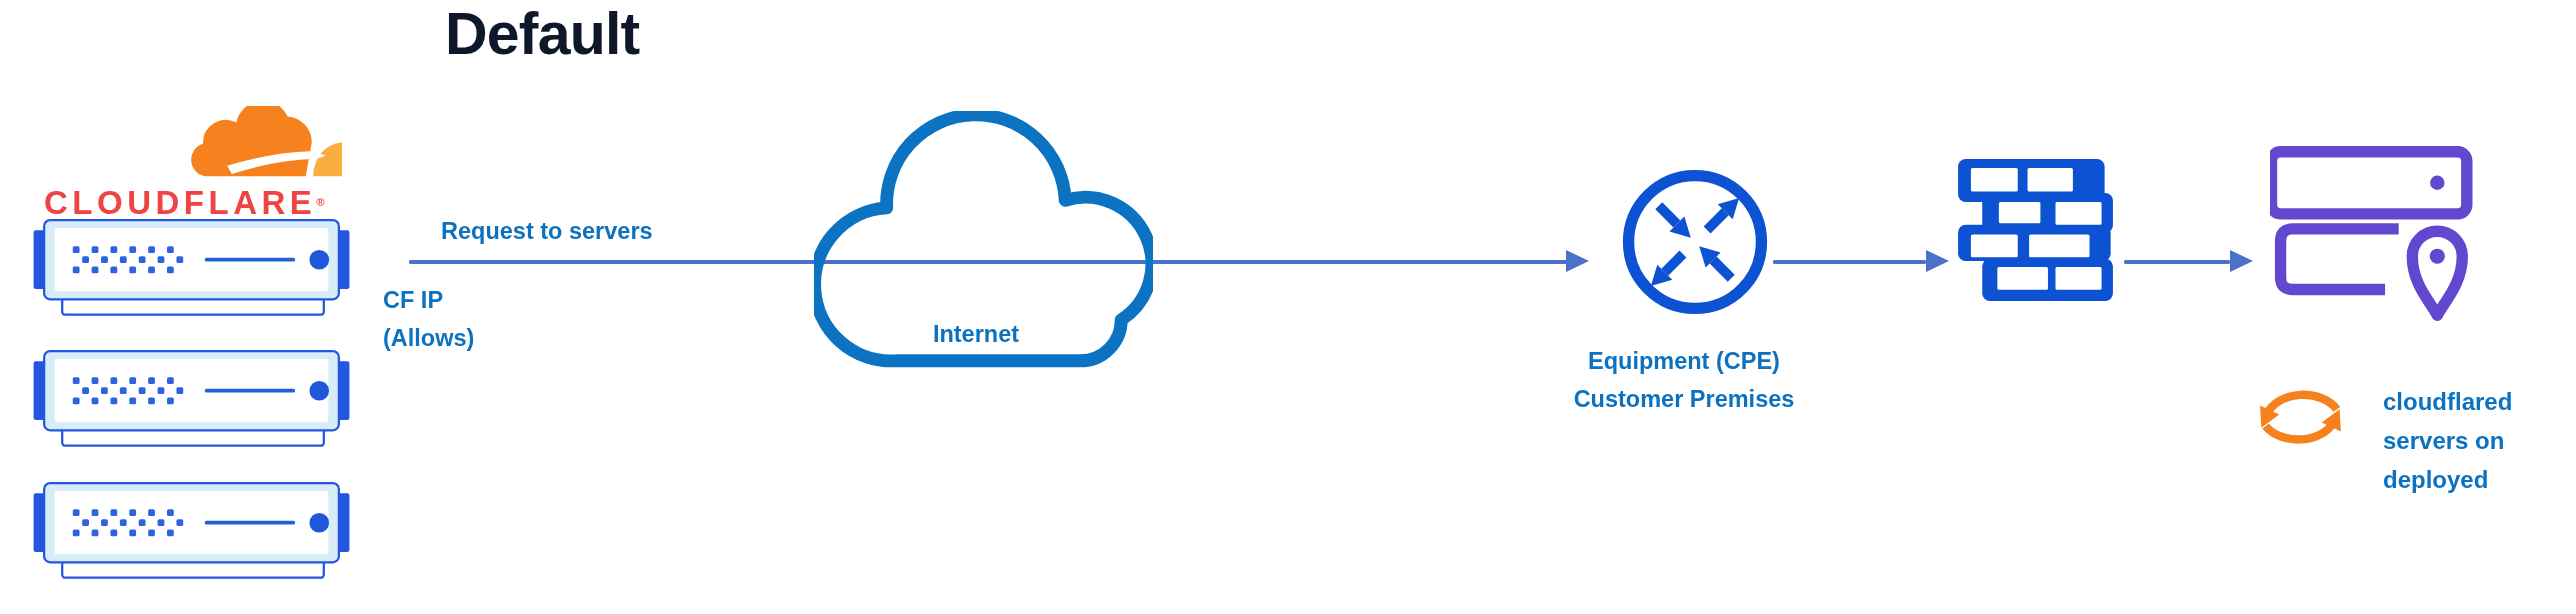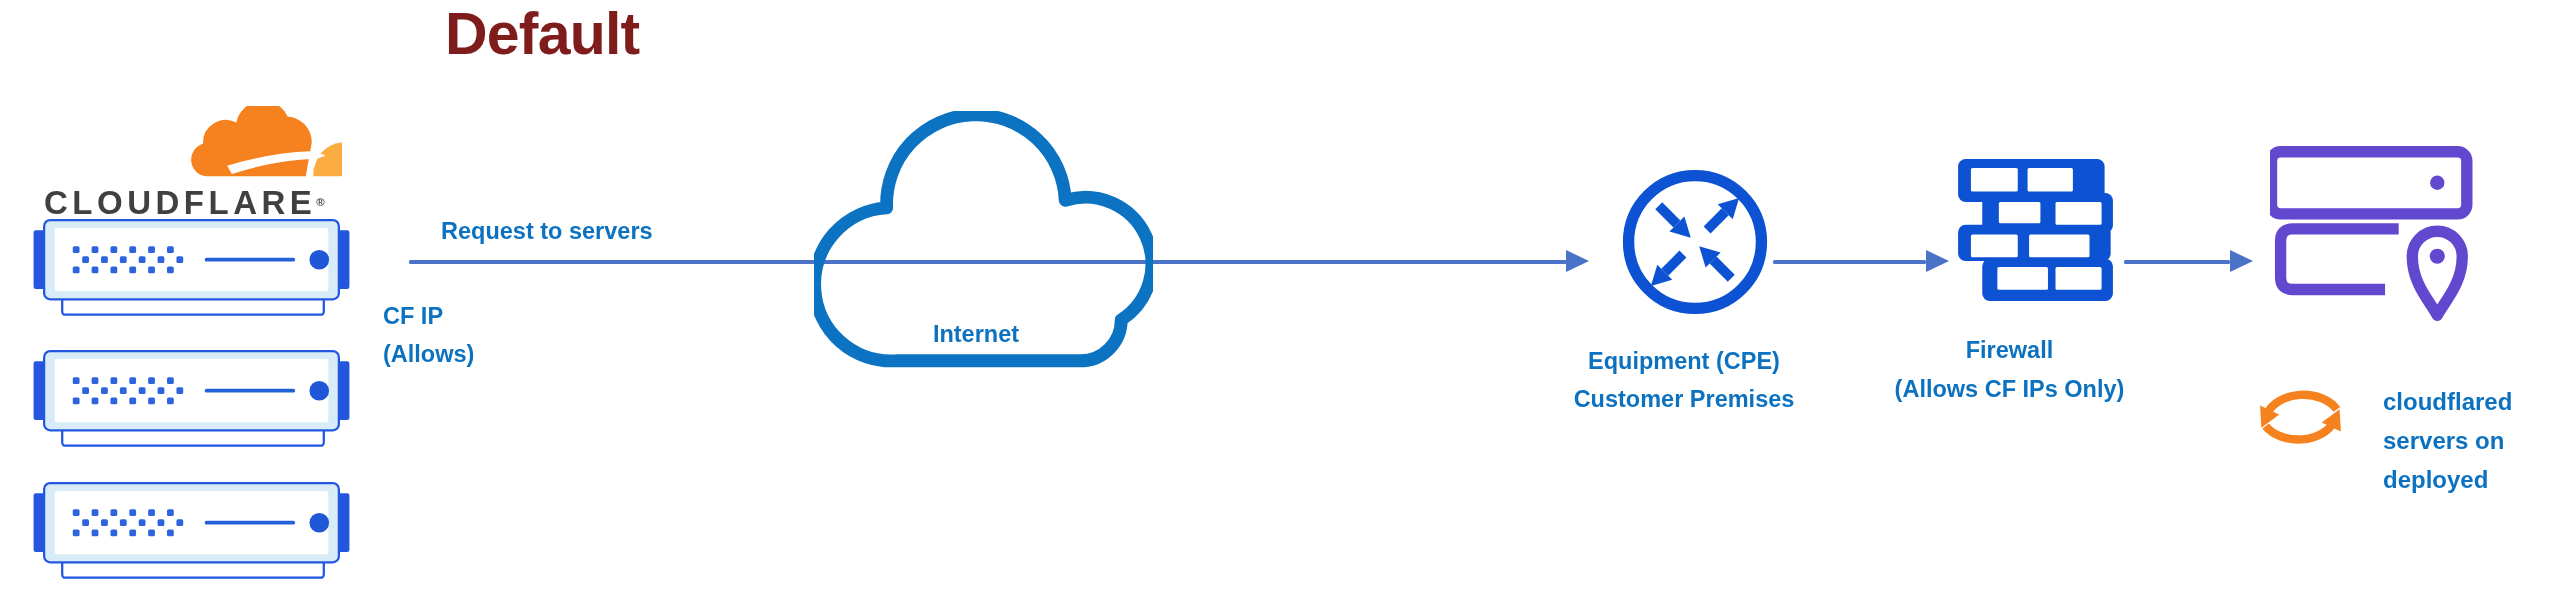--- a/index.html
+++ b/index.html
@@ -1,22 +1,22 @@
 <!DOCTYPE html>
 <html style="font-size:12px"><head>
 <meta charset="utf-8">
 <style>
   html,body{margin:0;padding:0;background:#fff;}
   .canvas{position:relative;width:2576px;height:614px;background:#ffffff;
           font-family:"Liberation Sans",sans-serif;overflow:hidden;}
   .abs{position:absolute;}
-  .title{left:445px;top:1.5px;font-size:59px;font-weight:700;letter-spacing:-0.8px;color:#7f1d1d;line-height:1.1;}
+  .title{left:445px;top:1.5px;font-size:59px;font-weight:700;letter-spacing:-0.8px;color:#0f172a;line-height:1.1;}
   .lbl{color:#0C72C0;font-weight:700;font-size:23.5px;line-height:36px;z-index:3;}
   .ctr{text-align:center;}
-  .wordmark{left:44px;top:186px;font-size:33px;font-weight:700;letter-spacing:4.5px;color:#404040;line-height:33px;white-space:nowrap;}
+  .wordmark{left:44px;top:186px;font-size:33px;font-weight:700;letter-spacing:4.5px;color:#ef4444;line-height:33px;white-space:nowrap;}
   .reg{font-size:11.4px;vertical-align:top;letter-spacing:0;}
   .line{height:3.8px;background:#4A72C8;border-radius:1.5px;top:260px;z-index:1;}
   .ah{width:0;height:0;border-top:11.4px solid transparent;border-bottom:11.4px solid transparent;
       border-left:23.5px solid #4A72C8;top:250px;z-index:1;}
   .z2{z-index:2;}
   svg{display:block;}
   .note{line-height:39px;font-size:24px;}
   .cfip{line-height:38px;}
   .cpelbl{line-height:38px;}
   .fwlbl{line-height:39px;}
@@ -83,21 +83,21 @@
       </svg>
     <svg class="abs" style="left:0;top:131px" width="317" height="98" viewBox="0 0 419 130">
         <use href="#srv-sym"></use>
       </svg>
     <svg class="abs" style="left:0;top:263px" width="317" height="98" viewBox="0 0 419 130">
         <use href="#srv-sym"></use>
       </svg>
   </div>
 
   <div class="abs lbl" style="left:441px;top:213px;">Request to servers</div>
-  <div class="abs lbl cfip" style="left:383px;top:281px;margin-top:16px;">
+  <div class="abs lbl cfip" style="left:383px;top:281px;">
     <div>CF IP</div>
     <div>(Allows)</div>
   </div>
 
   <div class="abs line" style="left:409px;width:1159px;"></div>
   <div class="abs ah" style="left:1566px;"></div>
 
   <svg class="abs z2" style="left:814px;top:111px;" width="339" height="262" viewBox="0 0 448 346">
     <path d="M108,330 L352,330 A54,54 0 0 0 406,276 A88,88 0 0 0 332,118 A116,116 0 0 0 96,128 A92,92 0 0 0 108,330 Z" fill="none" stroke="#0C73C2" stroke-width="17" stroke-linejoin="round" stroke-linecap="round"></path>
   </svg>
@@ -143,24 +143,20 @@
       <rect x="17" y="12" width="62" height="31" rx="2"></rect>
         <rect x="92" y="12" width="60" height="31" rx="2"></rect>
       <rect x="54" y="57" width="55" height="28" rx="2"></rect>
         <rect x="129" y="57" width="61" height="30" rx="2"></rect>
       <rect x="17" y="100" width="62" height="30" rx="2"></rect>
         <rect x="94" y="100" width="80" height="30" rx="2"></rect>
       <rect x="52" y="143" width="67" height="30" rx="2"></rect>
         <rect x="129" y="143" width="61" height="30" rx="2"></rect>
     </g>
   </svg>
-  <div class="abs lbl ctr fwlbl" style="left:1843px;top:331px;width:333px;">
-    <div>Firewall</div>
-    <div>(Allows CF IPs Only)</div>
-  </div>
 
   <div class="abs line" style="left:2124px;width:106px;"></div>
   <div class="abs ah" style="left:2230px;"></div>
 
   <svg class="abs z2" style="left:2270px;top:144px;" width="218" height="182" viewBox="0 0 288 240">
     <rect x="2" y="10" width="258" height="82" rx="12" fill="#fff" stroke="#6248CF" stroke-width="15"></rect>
     <circle cx="221" cy="51" r="9.5" fill="#6248CF"></circle>
     <path d="M170,112 H30 Q14,112 14,128 L14,176 Q14,192 30,192 H152" fill="none" stroke="#6248CF" stroke-width="15"></path>
     <g>
       <path d="M221,226 C210,206 188,184 188,148 A33,33 0 1 1 254,148 C254,184 232,206 221,226 Z" fill="#fff" stroke="#fff" stroke-width="24"></path>

